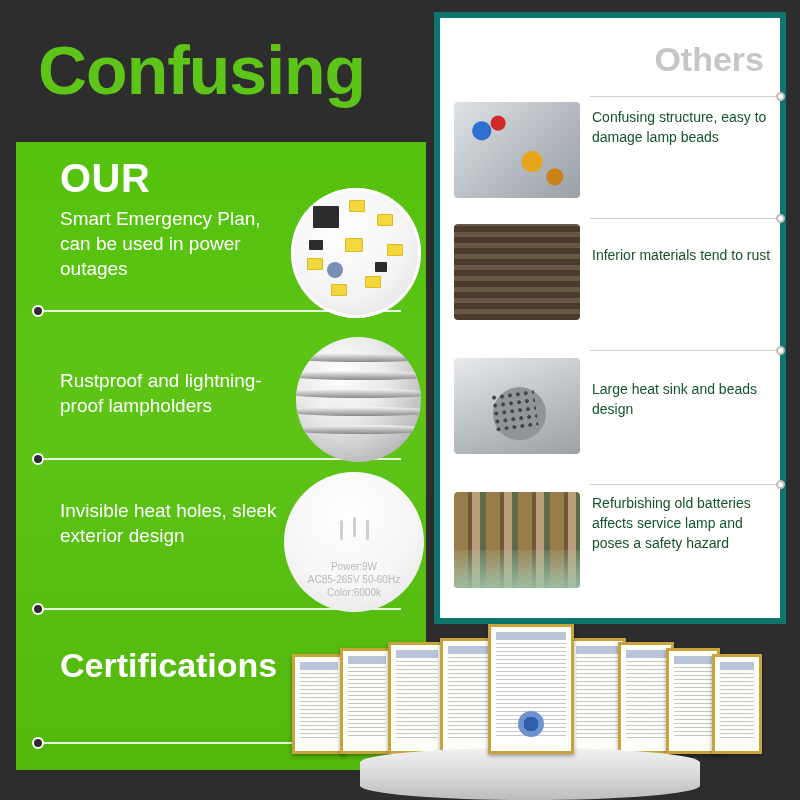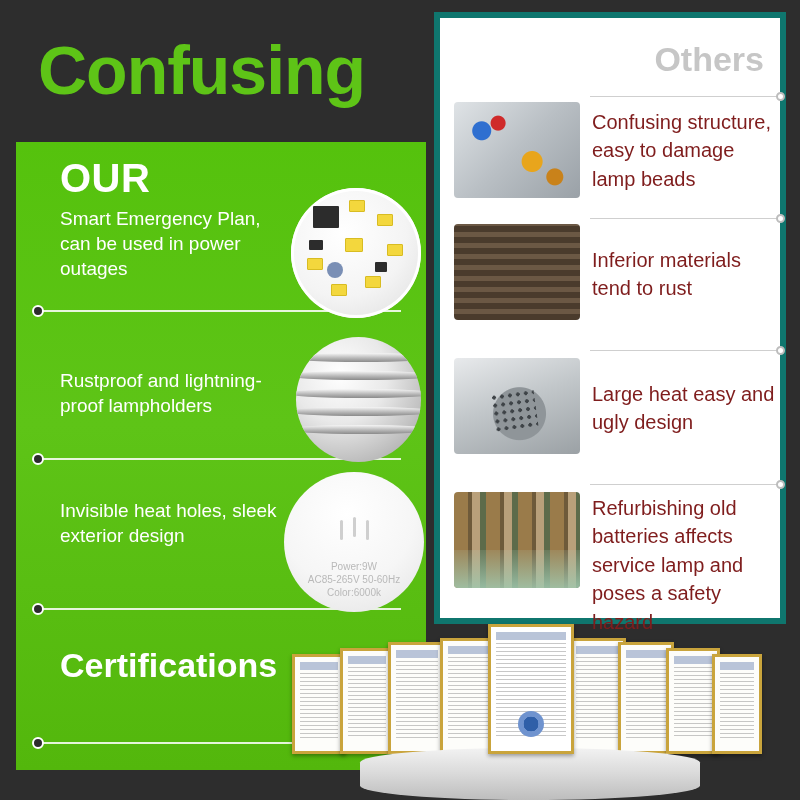--- a/index.html
+++ b/index.html
@@ -164,22 +164,22 @@
     position: absolute;
     left: 14px;
     width: 126px; height: 96px;
     border-radius: 4px;
     overflow: hidden;
   }
   .oitem .otext {
     position: absolute;
     left: 152px;
     width: 190px;
-    font-size: 20px;
-    color: #7f1d1d;
+    font-size: 14px;
+    color: #14532d;
     line-height: 1.42;
   }
   .oline {
     position: absolute;
     left: 150px; width: 190px; height: 1px;
     background: #cfcfcf;
   }
   .oline .odot {
     position: absolute;
     right: -5px; top: -4px;
@@ -355,21 +355,21 @@
       <div class="otext" style="top:22px;">Inferior materials tend to rust</div>
     </div>
     <div class="oline" style="top:200px;">
       <span class="odot"></span>
     </div>
 
     <div class="oitem" style="top:340px;">
       <div class="othumb t-heatsink">
         <span class="holes"></span>
       </div>
-      <div class="otext" style="top:22px;">Large heat easy and ugly design</div>
+      <div class="otext" style="top:22px;">Large heat sink and beads design</div>
     </div>
     <div class="oline" style="top:332px;">
       <span class="odot"></span>
     </div>
 
     <div class="oitem" style="top:474px;">
       <div class="othumb t-batt">
         <span class="corr"></span>
       </div>
       <div class="otext" style="top:2px;">Refurbishing old batteries affects service lamp and poses a safety hazard</div>

